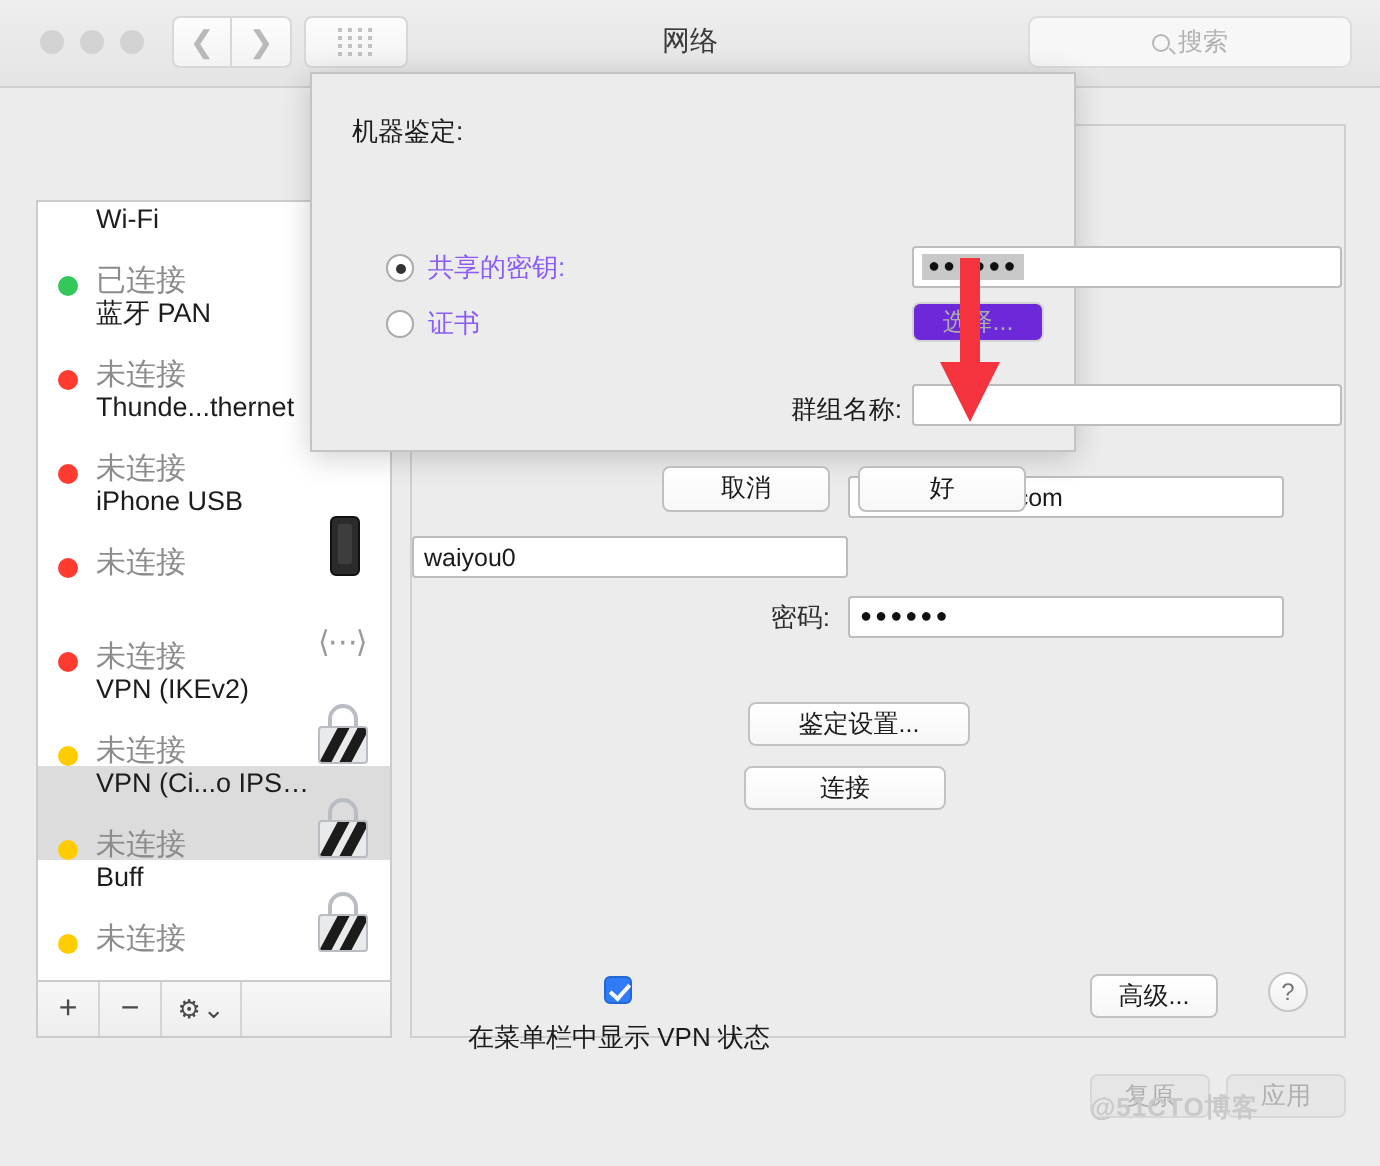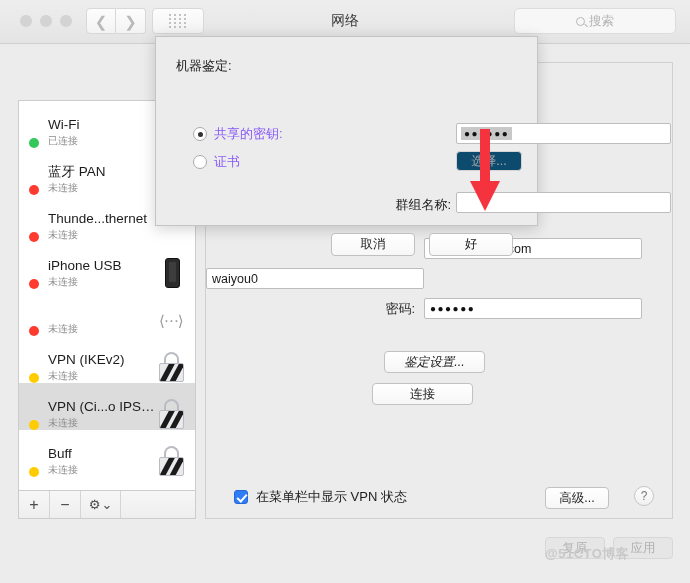--- a/index.html
+++ b/index.html
@@ -84,21 +84,21 @@
     position: relative; height: 47px;
     display: flex; align-items: flex-end; padding: 0 8px 0 10px;
   }
   .svc.sel { background: #dcdcdc; }
   .dot { width: 10px; height: 10px; border-radius: 50%; flex: 0 0 10px; margin-right: 9px; }
   .svc-txt { flex: 1 1 auto; min-width: 0; }
   .svc-name {
     font-size: 13.5px; color: #1c1c1c; white-space: nowrap;
     overflow: hidden; text-overflow: ellipsis; line-height: 16px;
   }
-  .svc-status { font-size: 10px; color: #8c8c8c; line-height: 14px; margin-top: 1px; }
+  .svc-status { font-size: 15px; color: #8c8c8c; line-height: 14px; margin-top: 16px; }
   .svc-ico { flex: 0 0 auto; width: 30px; height: 32px; position: relative; margin-left: 2px; }
 
   
   .lock .shackle {
     position: absolute; left: 7px; top: 1px; width: 15px; height: 13px;
     border: 2.4px solid #b9bcc2; border-bottom: none; border-radius: 8px 8px 0 0;
   }
   .lock .body {
     position: absolute; left: 2px; top: 12px; width: 25px; height: 19px;
     background: #e8eaec; border: 1px solid #b9bcc2; border-radius: 2px;
@@ -154,24 +154,24 @@
   }
   .dots { letter-spacing: 1.5px; font-size: 10px; color: #111; }
 
   .cbtn {
     background: linear-gradient(to bottom,#ffffff,#f6f6f6);
     border: 1px solid #c2c2c2; border-radius: 4px;
     font-size: 12.5px; color: #1c1c1c;
     display: flex; align-items: center; justify-content: center;
   }
 
-  #btn-auth  { position: absolute; left: 178px; top: 288px; width: 101px; height: 22px; font-style: italic; }
+  #btn-auth  { position: absolute; left: 168px; top: 288px; width: 111px; height: 22px; }
   #btn-conn  { position: absolute; left: 166px; top: 320px; width: 101px; height: 22px; }
 
-  #cb-row { position: absolute; left: 28px; top: 425px; display: flex; align-items: center; gap: 8px; }
+  #cb-row { position: absolute; left: 28px; top: 425px; display: flex; align-items: center; gap: 8px; flex-direction: column; }
   #cb-box {
     width: 14px; height: 14px; border-radius: 3px; background: #2f7cf6;
     border: 1px solid #2468d4; position: relative;
   }
   #cb-box::after {
     content: ''; position: absolute; left: 4px; top: 1px; width: 4px; height: 8px;
     border: solid #fff; border-width: 0 2px 2px 0; transform: rotate(42deg);
   }
   #cb-label { font-size: 13px; color: #1c1c1c; }
 
@@ -224,21 +224,21 @@
     position: absolute; left: 300px; top: 86px; width: 215px; height: 21px;
     background: #fff; border: 1px solid #bdbdbd; border-radius: 2px;
     display: flex; align-items: center; padding: 0 4px;
   }
   #sheet-secret-value {
     background: #c8c8c8; padding: 1px 3px; letter-spacing: 1.5px;
     font-size: 10px; color: #111;
   }
   #sheet-choose {
     position: absolute; left: 300px; top: 114px; width: 66px; height: 20px;
-    background: #0c4a6e; border: 1px solid #d4d4d4; border-radius: 4px;
+    background: #6d28d9; border: 1px solid #d4d4d4; border-radius: 4px;
     font-size: 12.5px; color: #adadad;
     display: flex; align-items: center; justify-content: center;
   }
   #sheet-group-label { position: absolute; left: 215px; top: 159px; width: 80px; text-align: right; font-size: 13px; color: #1c1c1c; }
   #sheet-group-field {
     position: absolute; left: 300px; top: 155px; width: 215px; height: 21px;
     background: #fff; border: 1px solid #bdbdbd; border-radius: 2px;
   }
   .sheetbtn {
     position: absolute; top: 196px; width: 84px; height: 23px;

